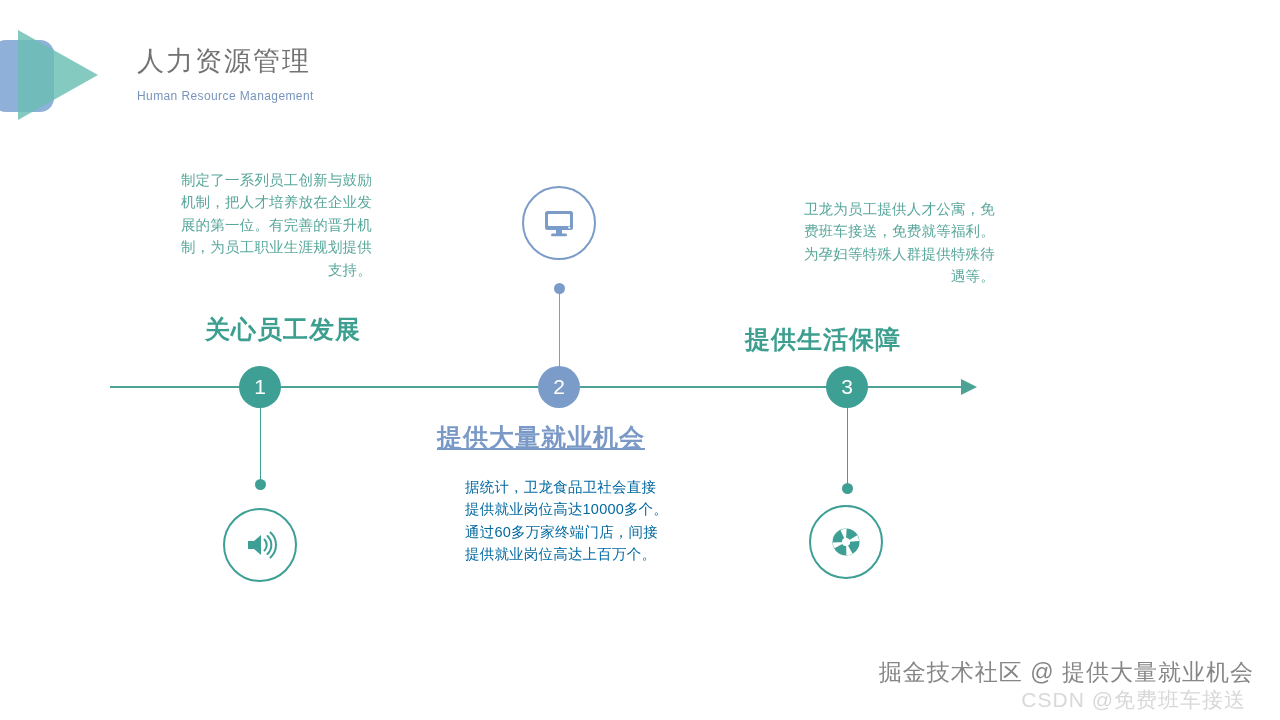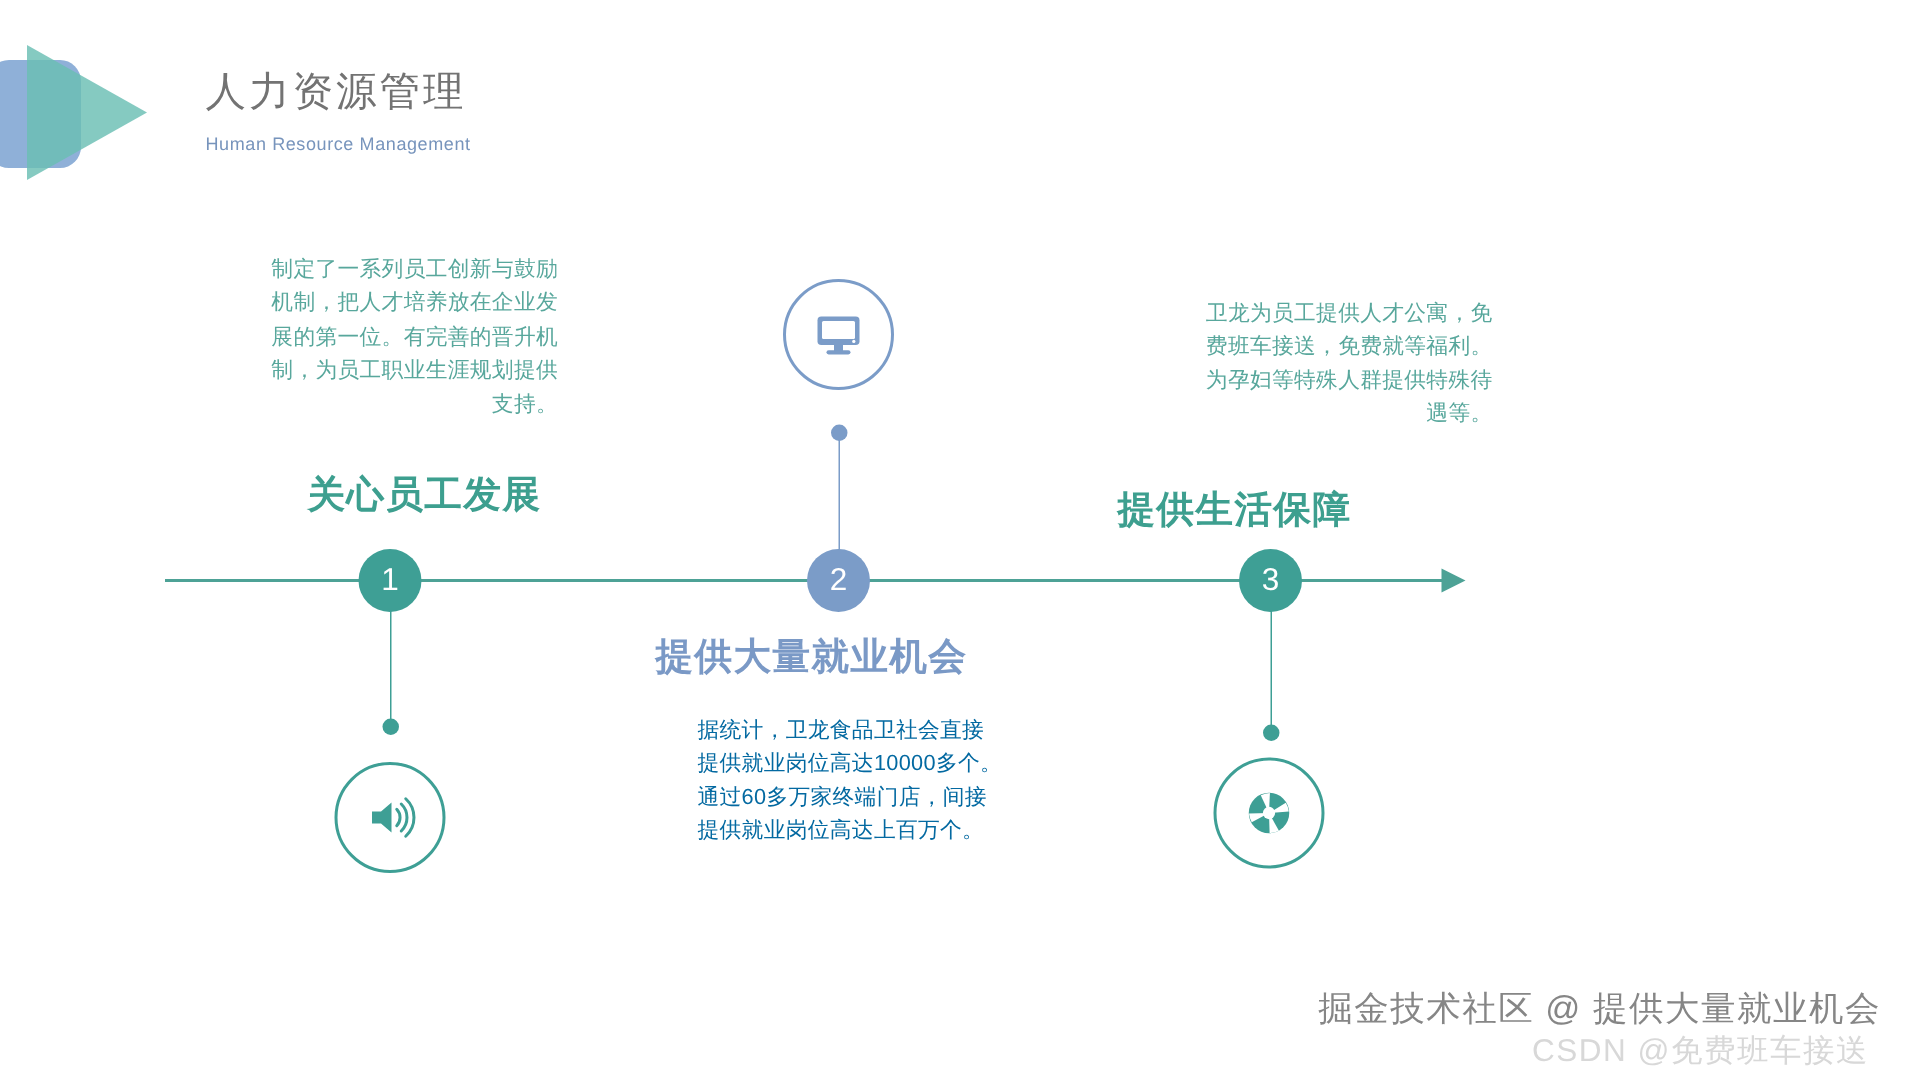--- a/index.html
+++ b/index.html
@@ -154,21 +154,21 @@
   .heading {
     position: absolute;
     font-size: 25px;
     font-weight: bold;
     letter-spacing: 1px;
     white-space: nowrap;
   }
   .teal-text { color: #58a79c; text-align: right; }
   .blue-text { color: #0369a1; }
   .teal-head { color: #3d9f8f; }
-  .blue-head { color: #7a99c6; }
+  .blue-head { color: #7a99c6; text-decoration: underline; }
 
   #text-1 { left: 172px; top: 169px; width: 200px; }
   #head-1 { left: 168px; top: 313px; margin-left: 37px; }
   #head-2 { left: 437px; top: 421px; }
   #text-2 { left: 465px; top: 476px; width: 205px; }
   #text-3 { left: 795px; top: 198px; width: 200px; }
   #head-3 { left: 745px; top: 323px; }
 
   
   #watermark-main {

